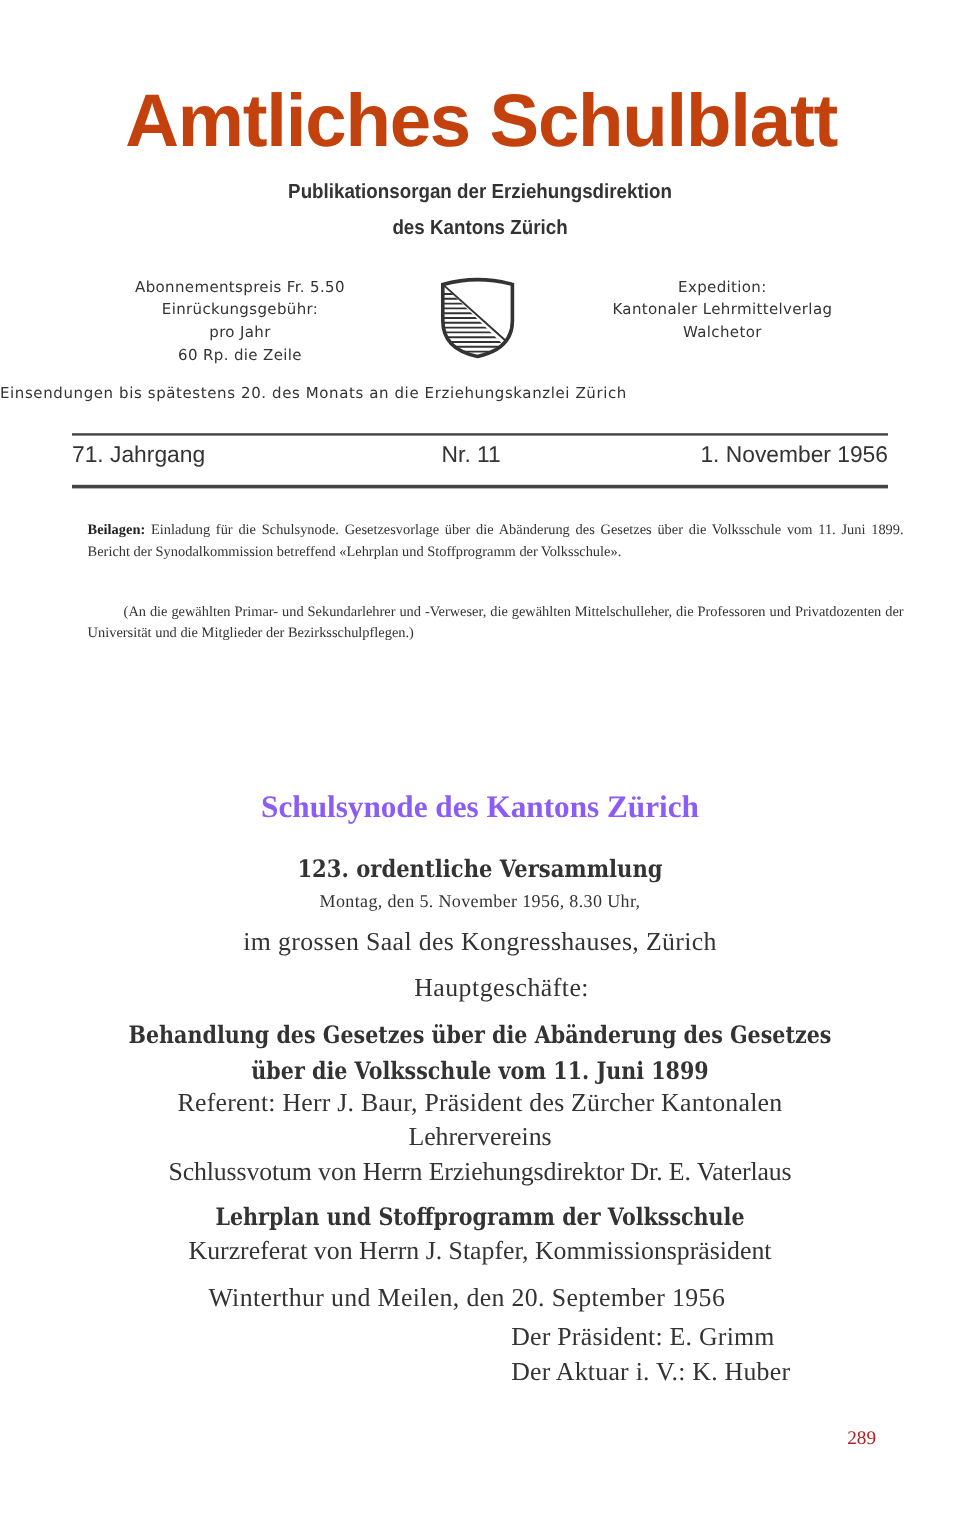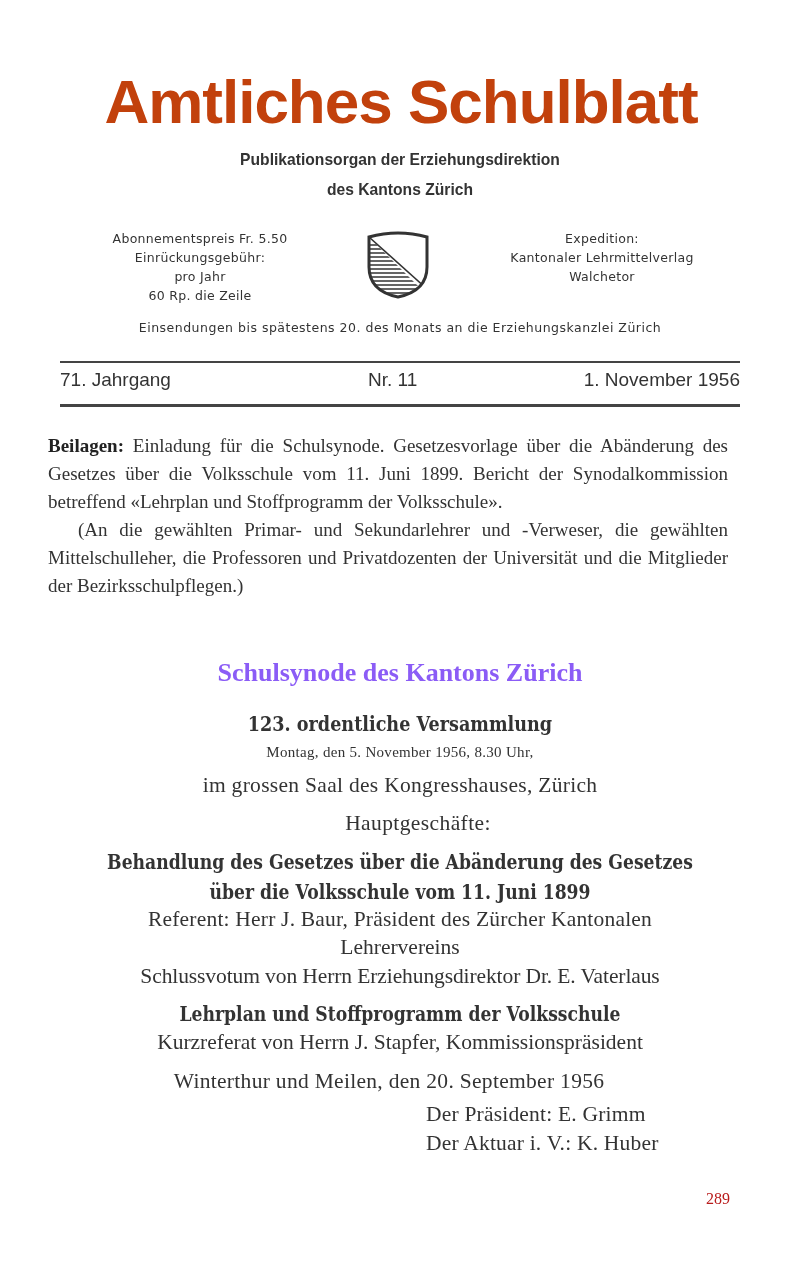--- a/index.html
+++ b/index.html
@@ -28,46 +28,46 @@
       font-family: "DejaVu Sans", sans-serif; font-size: 12.5px; line-height: 19px;
       color: #333; letter-spacing: 0.3px;
     }
     .info.left { left: 70px; }
     .info.right { left: 472px; }
     .info div { white-space: nowrap; }
 
     .crest { position: absolute; left: 365px; top: 229px; width: 66px; height: 70px; }
 
     .notice {
-      position: absolute; top: 320px; left: 0; width: 800px; text-align: center;
+      position: absolute; top: 320px; left: 0; width: 800px; 
       font-family: "DejaVu Sans", sans-serif; font-size: 12.5px; color: #333;
       letter-spacing: 0.5px;
     }
 
     .rule { position: absolute; left: 60px; width: 680px; height: 2px; background: #444; }
     .rule.top { top: 361px; }
     .rule.bottom { top: 404px; height: 3px; }
 
     .issue-bar {
       position: absolute; top: 369px; left: 60px; width: 680px; height: 28px;
       font-family: "Liberation Sans", "DejaVu Sans", sans-serif; font-size: 19px; color: #333;
     }
     .issue-bar span { position: absolute; top: 0; white-space: nowrap; }
     .issue-bar .vol { left: 0; }
     .issue-bar .nr { left: 308px; }
     .issue-bar .date { right: 0; }
 
     .serif { font-family: "Liberation Serif", "DejaVu Serif", serif; }
 
     .beilagen {
-      position: absolute; top: 432px; left: 48px; width: 680px;
-      font-size: 19px; line-height: 28px; text-align: justify; color: #333;
+      position: absolute; top: 432px; left: 73px; width: 680px;
+      font-size: 12px; line-height: 18px; text-align: justify; color: #333;
     }
     .beilagen p { margin: 0; }
-    .beilagen p + p { text-indent: 30px; }
+    .beilagen p + p { text-indent: 30px; margin-top: 32px; }
     .beilagen b { font-weight: bold; color: #222; }
 
     .block { position: absolute; left: 0; width: 800px; text-align: center; color: #333; white-space: nowrap; }
     .h-synode { top: 658px; font-size: 26px; font-weight: bold; color: #8b5cf6; }
     .h-versamml { top: 712px; font-size: 20px; font-weight: bold; font-family: "DejaVu Serif", serif; transform: scaleX(0.88); }
     .l-date { top: 744px; font-size: 15px; letter-spacing: 0.3px; }
     .l-place { top: 773px; font-size: 21.5px; letter-spacing: 0.3px; }
     .l-haupt { top: 811px; font-size: 21.5px; letter-spacing: 0.4px; padding-left: 36px; }
     .b-behand1 { top: 850px; font-size: 20px; font-weight: bold; font-family: "DejaVu Serif", serif; transform: scaleX(0.86); }
     .b-behand2 { top: 880px; font-size: 20px; font-weight: bold; font-family: "DejaVu Serif", serif; transform: scaleX(0.86); }

